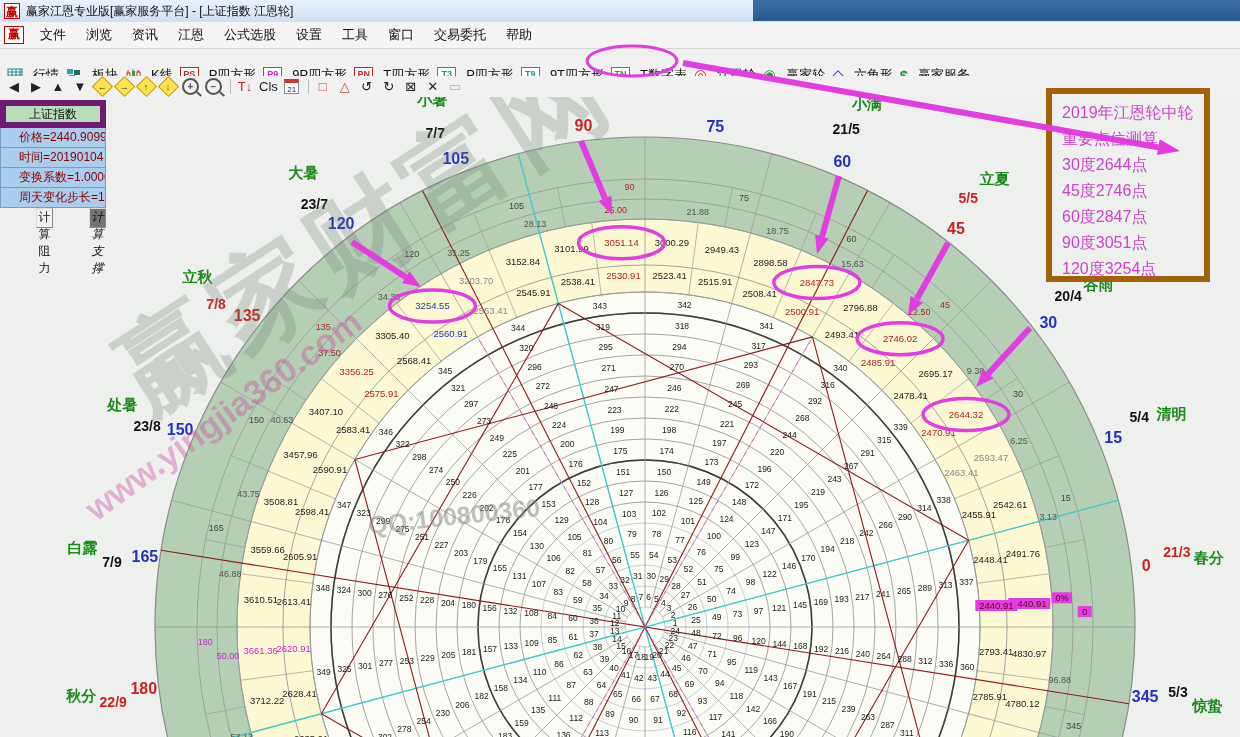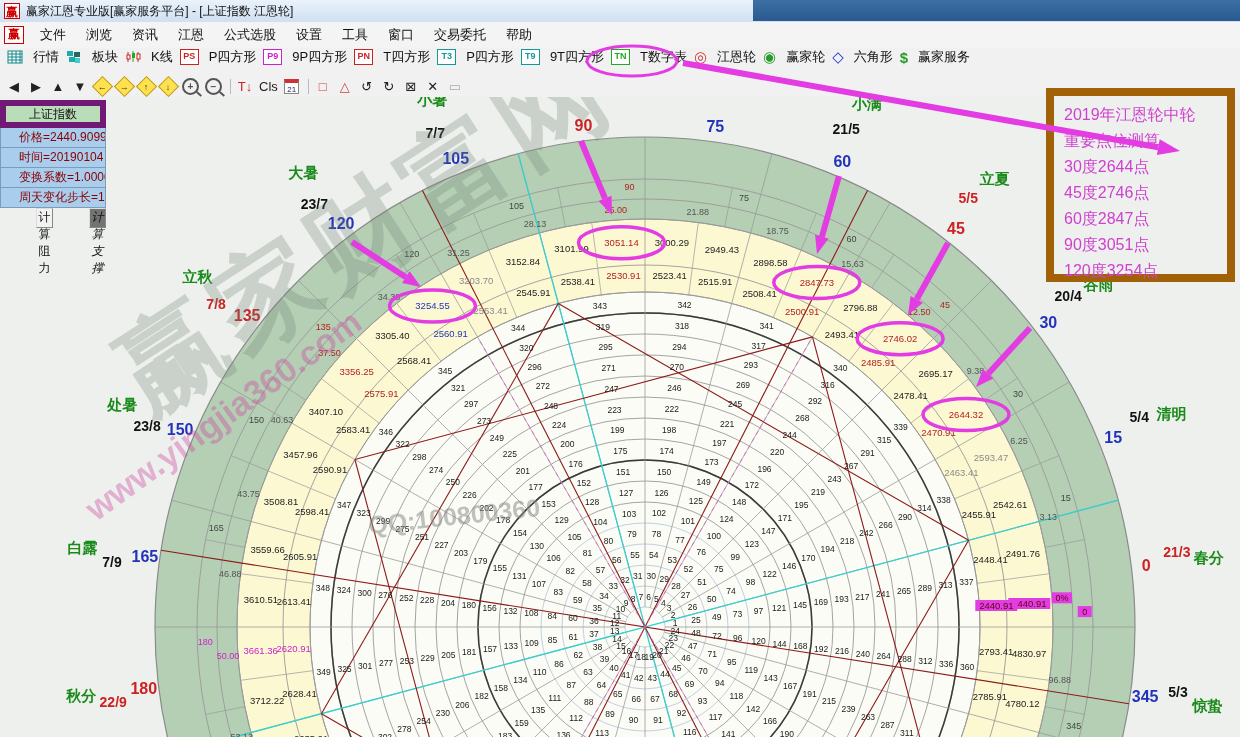--- a/index.html
+++ b/index.html
@@ -11,22 +11,22 @@
   #titlebar .appicon{position:absolute;left:4px;top:3px;width:16px;height:16px;background:#fff;
     color:#c00;font-weight:bold;font-size:12px;line-height:16px;text-align:center;border:1px solid #c00;box-sizing:border-box;}
   #titlebar .title{position:absolute;left:26px;top:3px;font-size:12px;color:#111;white-space:nowrap;}
   #titlebar .bgwin{position:absolute;left:753px;top:0;width:487px;height:21px;
     background:linear-gradient(#3d6fa5,#2a5a8f);}
   #menubar{position:absolute;left:0;top:22px;width:1240px;height:26px;background:#f4f4f4;
     border-bottom:1px solid #d9d9d9;display:flex;align-items:center;}
   #menubar .logo{width:18px;height:16px;margin:0 6px 0 4px;background:#fff;border:1px solid #c00;
     color:#c00;font-weight:bold;font-size:12px;line-height:15px;text-align:center;}
   #menubar .mitem{padding:0 10px;font-size:13px;color:#111;cursor:default;}
-  #toolbar1{position:absolute;left:0;top:48px;width:1240px;height:28px;background:#f1f1f1;
-    border-bottom:1px solid #cfcfcf;display:flex;align-items:flex-start;}
+  #toolbar1{position:absolute;left:0;top:56px;width:1240px;height:28px;background:#f1f1f1;
+    border-bottom:1px solid #cfcfcf;display:flex;align-items:flex-end;}
   .t1item{display:flex;align-items:center;margin-left:7px;font-size:13px;color:#111;cursor:default;}
   .t1item .ic{margin-right:10px;display:inline-flex;align-items:center;justify-content:center;}
   .badge{display:inline-block;min-width:17px;height:14px;line-height:13px;font-size:9px;font-weight:bold;
     text-align:center;border:1px solid;background:#fff;}
   #toolbar2{position:absolute;left:0;top:76px;width:1240px;height:21px;background:#f1f1f1;
     border-bottom:1px solid #c8c8c8;display:flex;align-items:center;}
   .t2item{margin-left:6px;font-size:13px;color:#222;display:inline-flex;align-items:center;justify-content:center;
     min-width:16px;height:17px;cursor:default;}
   .t2sep{width:1px;height:15px;background:#bbb;margin-left:8px;}
   .dia{width:13px;height:13px;background:#ffe14d;border:1px solid #b8972a;transform:rotate(45deg);
@@ -48,21 +48,21 @@
     transform:rotate(-6deg);pointer-events:none;white-space:nowrap;}
   
   #panel{position:absolute;left:0;top:100px;width:106px;z-index:30;font-size:12px;}
   #panel .phead{background:#b9dcb9;border:6px solid #701a75;text-align:center;height:16px;line-height:16px;color:#111;}
   #panel .prow{background:#a9cdec;border:1px solid #7e9cb8;border-top:none;color:#8b0000;
     height:19px;line-height:19px;padding-left:18px;white-space:nowrap;overflow:hidden;}
   #panel .pbtns{display:flex;}
   #panel .pbtn{flex:1;height:18px;line-height:17px;text-align:center;border:1px outset #ddd;background:#f2f2f2;color:#111;cursor:default;margin-left:36px;}
   #panel .pbtn.green{background:#737373;font-style:italic;}
   
-  #annobox{position:absolute;left:1046px;top:88px;width:189px;height:194px;border:8px solid #a16207;
+  #annobox{position:absolute;left:1046px;top:88px;width:164px;height:194px;border:6px solid #a16207;
     background:rgba(238,240,238,0.55);z-index:35;padding:6px 0 0 10px;box-sizing:border-box;}
   #annobox .aline{color:#d040d0;font-size:16px;line-height:26px;white-space:nowrap;}
   #overlay{position:absolute;left:0;top:0;width:1240px;height:737px;z-index:40;pointer-events:none;}
 </style>
 </head>
 <body>
 <div id="app">
 
   <div id="titlebar">
     <div class="appicon">赢</div>

